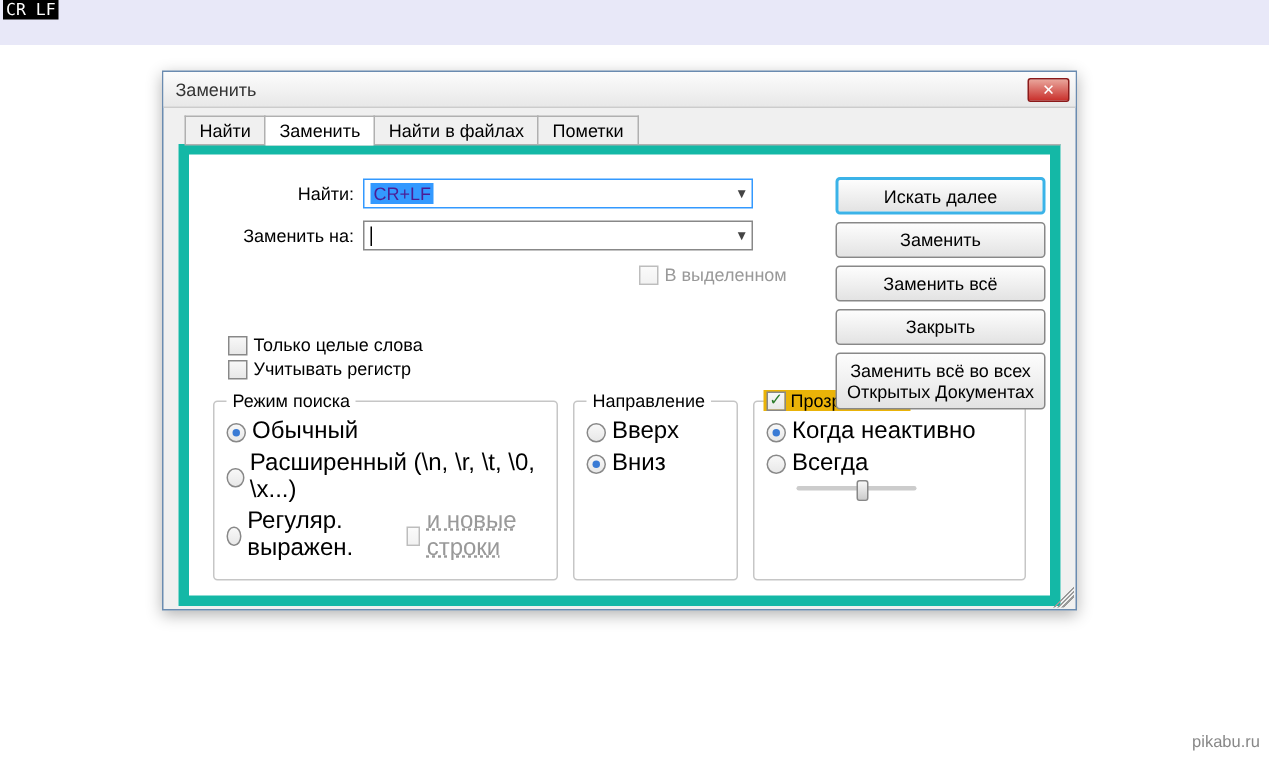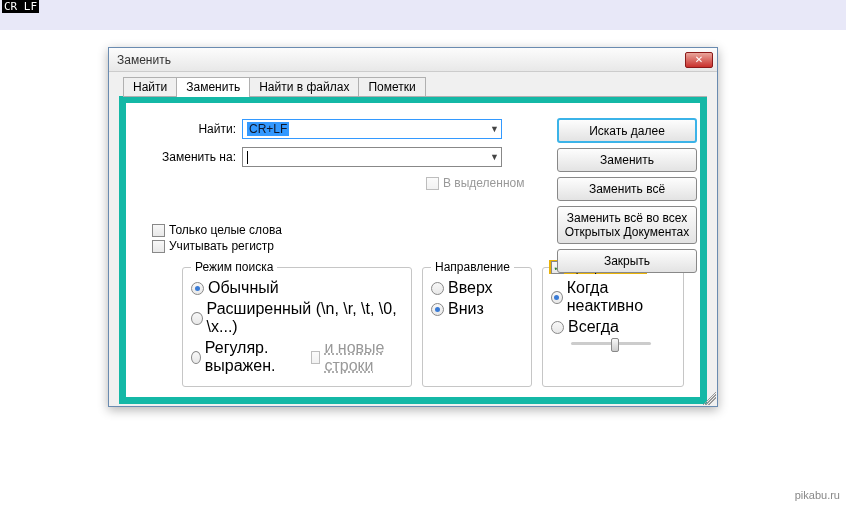--- a/index.html
+++ b/index.html
@@ -79,21 +79,21 @@
   flex: 0 0 260px; height: 20px;
   border: 1px solid #888;
   display: flex; align-items: center;
   padding: 0 4px;
   background: #fff;
   position: relative;
 }
 .combo .dd { position: absolute; right: 2px; font-size: 9px; color: #444; }
 .combo.highlight { border: 1px solid #3399ff; }
 .combo .sel {
-  background: #3399ff; color: #0f172a; padding: 0 2px;
+  background: #3399ff; color: #4c1d95; padding: 0 2px;
 }
 .combo .cursor { border-left: 1px solid #000; height: 13px; }
 .right-col {
   position: absolute; right: 20px; top: 70px;
   display: flex; flex-direction: column; gap: 5px;
 }
 .btn {
   width: 140px; height: 24px;
   border: 1px solid #888;
   background: linear-gradient(to bottom, #fdfdfd, #e3e3e3);
@@ -124,21 +124,21 @@
   border-radius: 3px;
   padding: 8px 8px 8px 8px;
   position: relative;
   flex: 1;
 }
 .group-title {
   position: absolute; top: -8px; left: 8px;
   background: #fff; padding: 0 4px;
   font-size: 12px;
 }
-.g1 { flex: 0 0 230px; margin-left: 40px; }
+.g1 { flex: 0 0 230px; }
 .g2 { flex: 0 0 110px; }
 .g3 { flex: 1; }
 .g3-header { position: absolute; top: -8px; left: 6px; background: #eab308; padding: 0 2px; display: flex; align-items: center; gap: 3px; }
 .opt-row { display: flex; align-items: center; gap: 4px; margin: 3px 0; font-size: 16px; }
 .slider-track {
   width: 80px; height: 3px; background: #ccc; position: relative; margin: 6px 0 0 20px;
   border-radius: 2px;
 }
 .slider-thumb {
   position: absolute; top: -4px; left: 40px;
@@ -269,20 +269,20 @@
         </div>
       </div>
 
     </div>
   </div>
 
   <div class="right-col">
     <button class="btn primary">Искать далее</button>
     <button class="btn">Заменить</button>
     <button class="btn">Заменить всё</button>
+    <button class="btn">Закрыть</button>
     <button class="btn tall">Заменить всё во всех Открытых Документах</button>
-    <button class="btn">Закрыть</button>
   </div>
 
   <div class="resize"></div>
 </div>
 
 <div class="watermark">pikabu.ru</div>
 
 </body></html>

